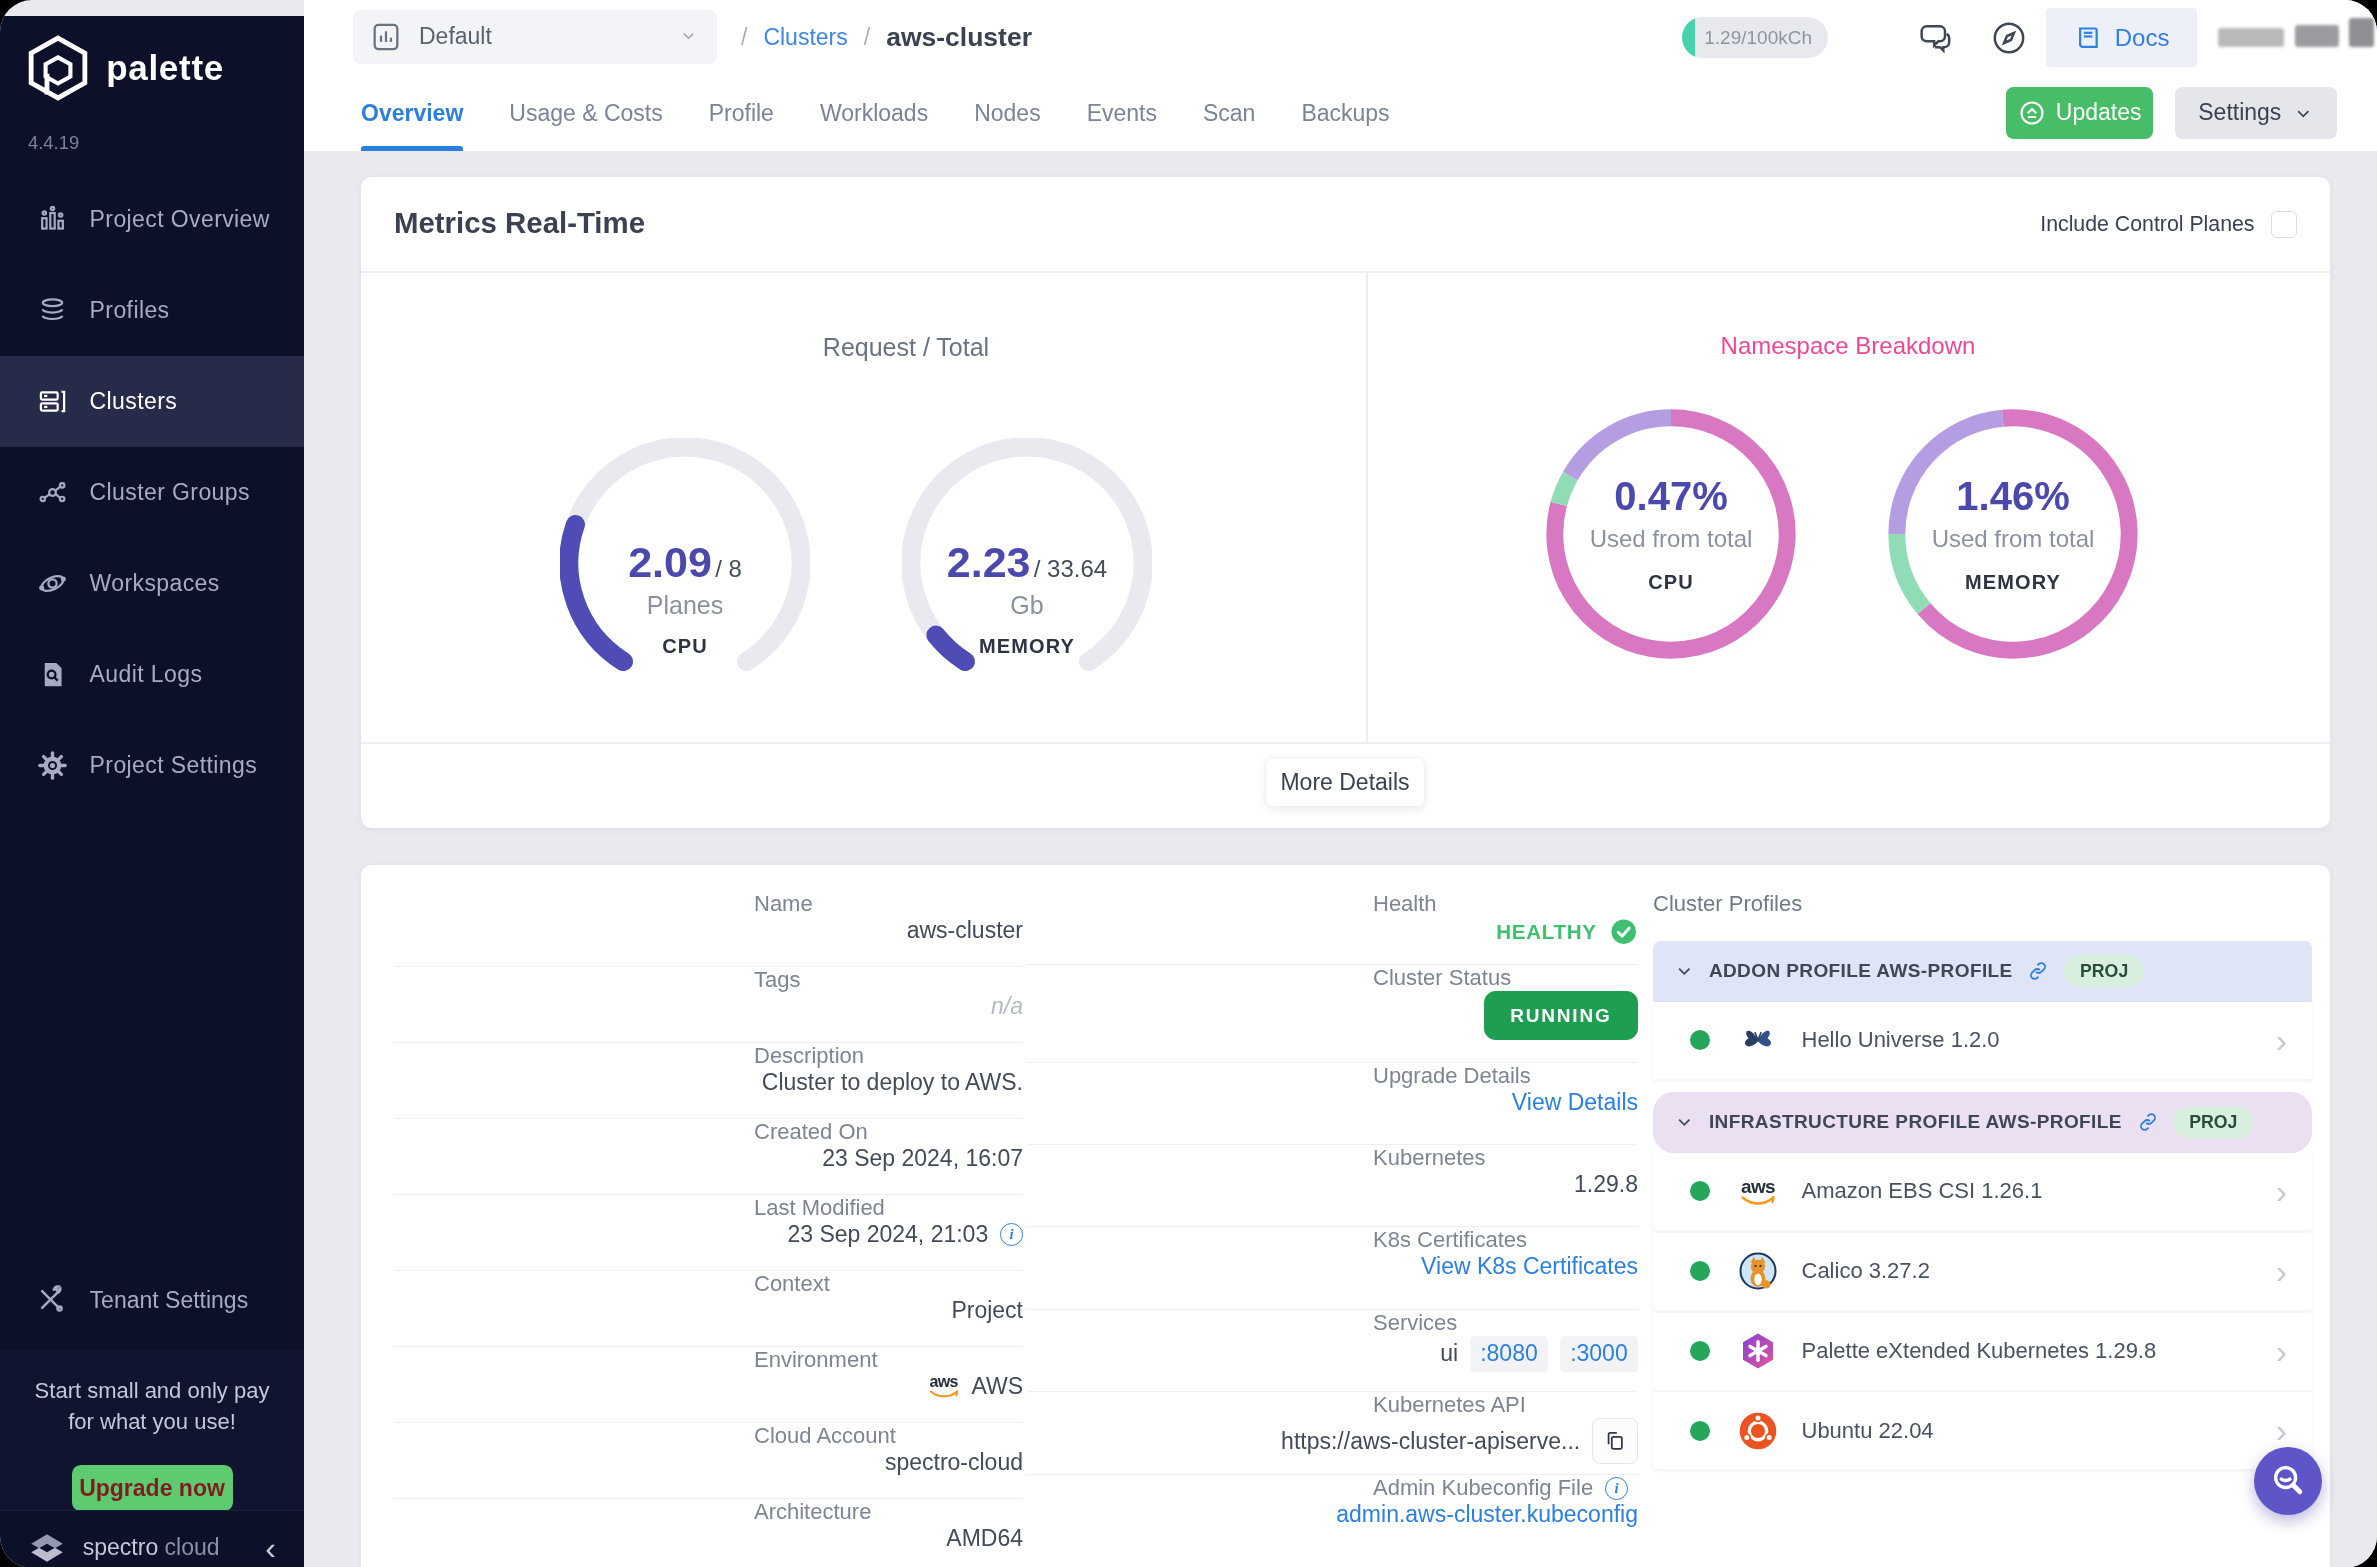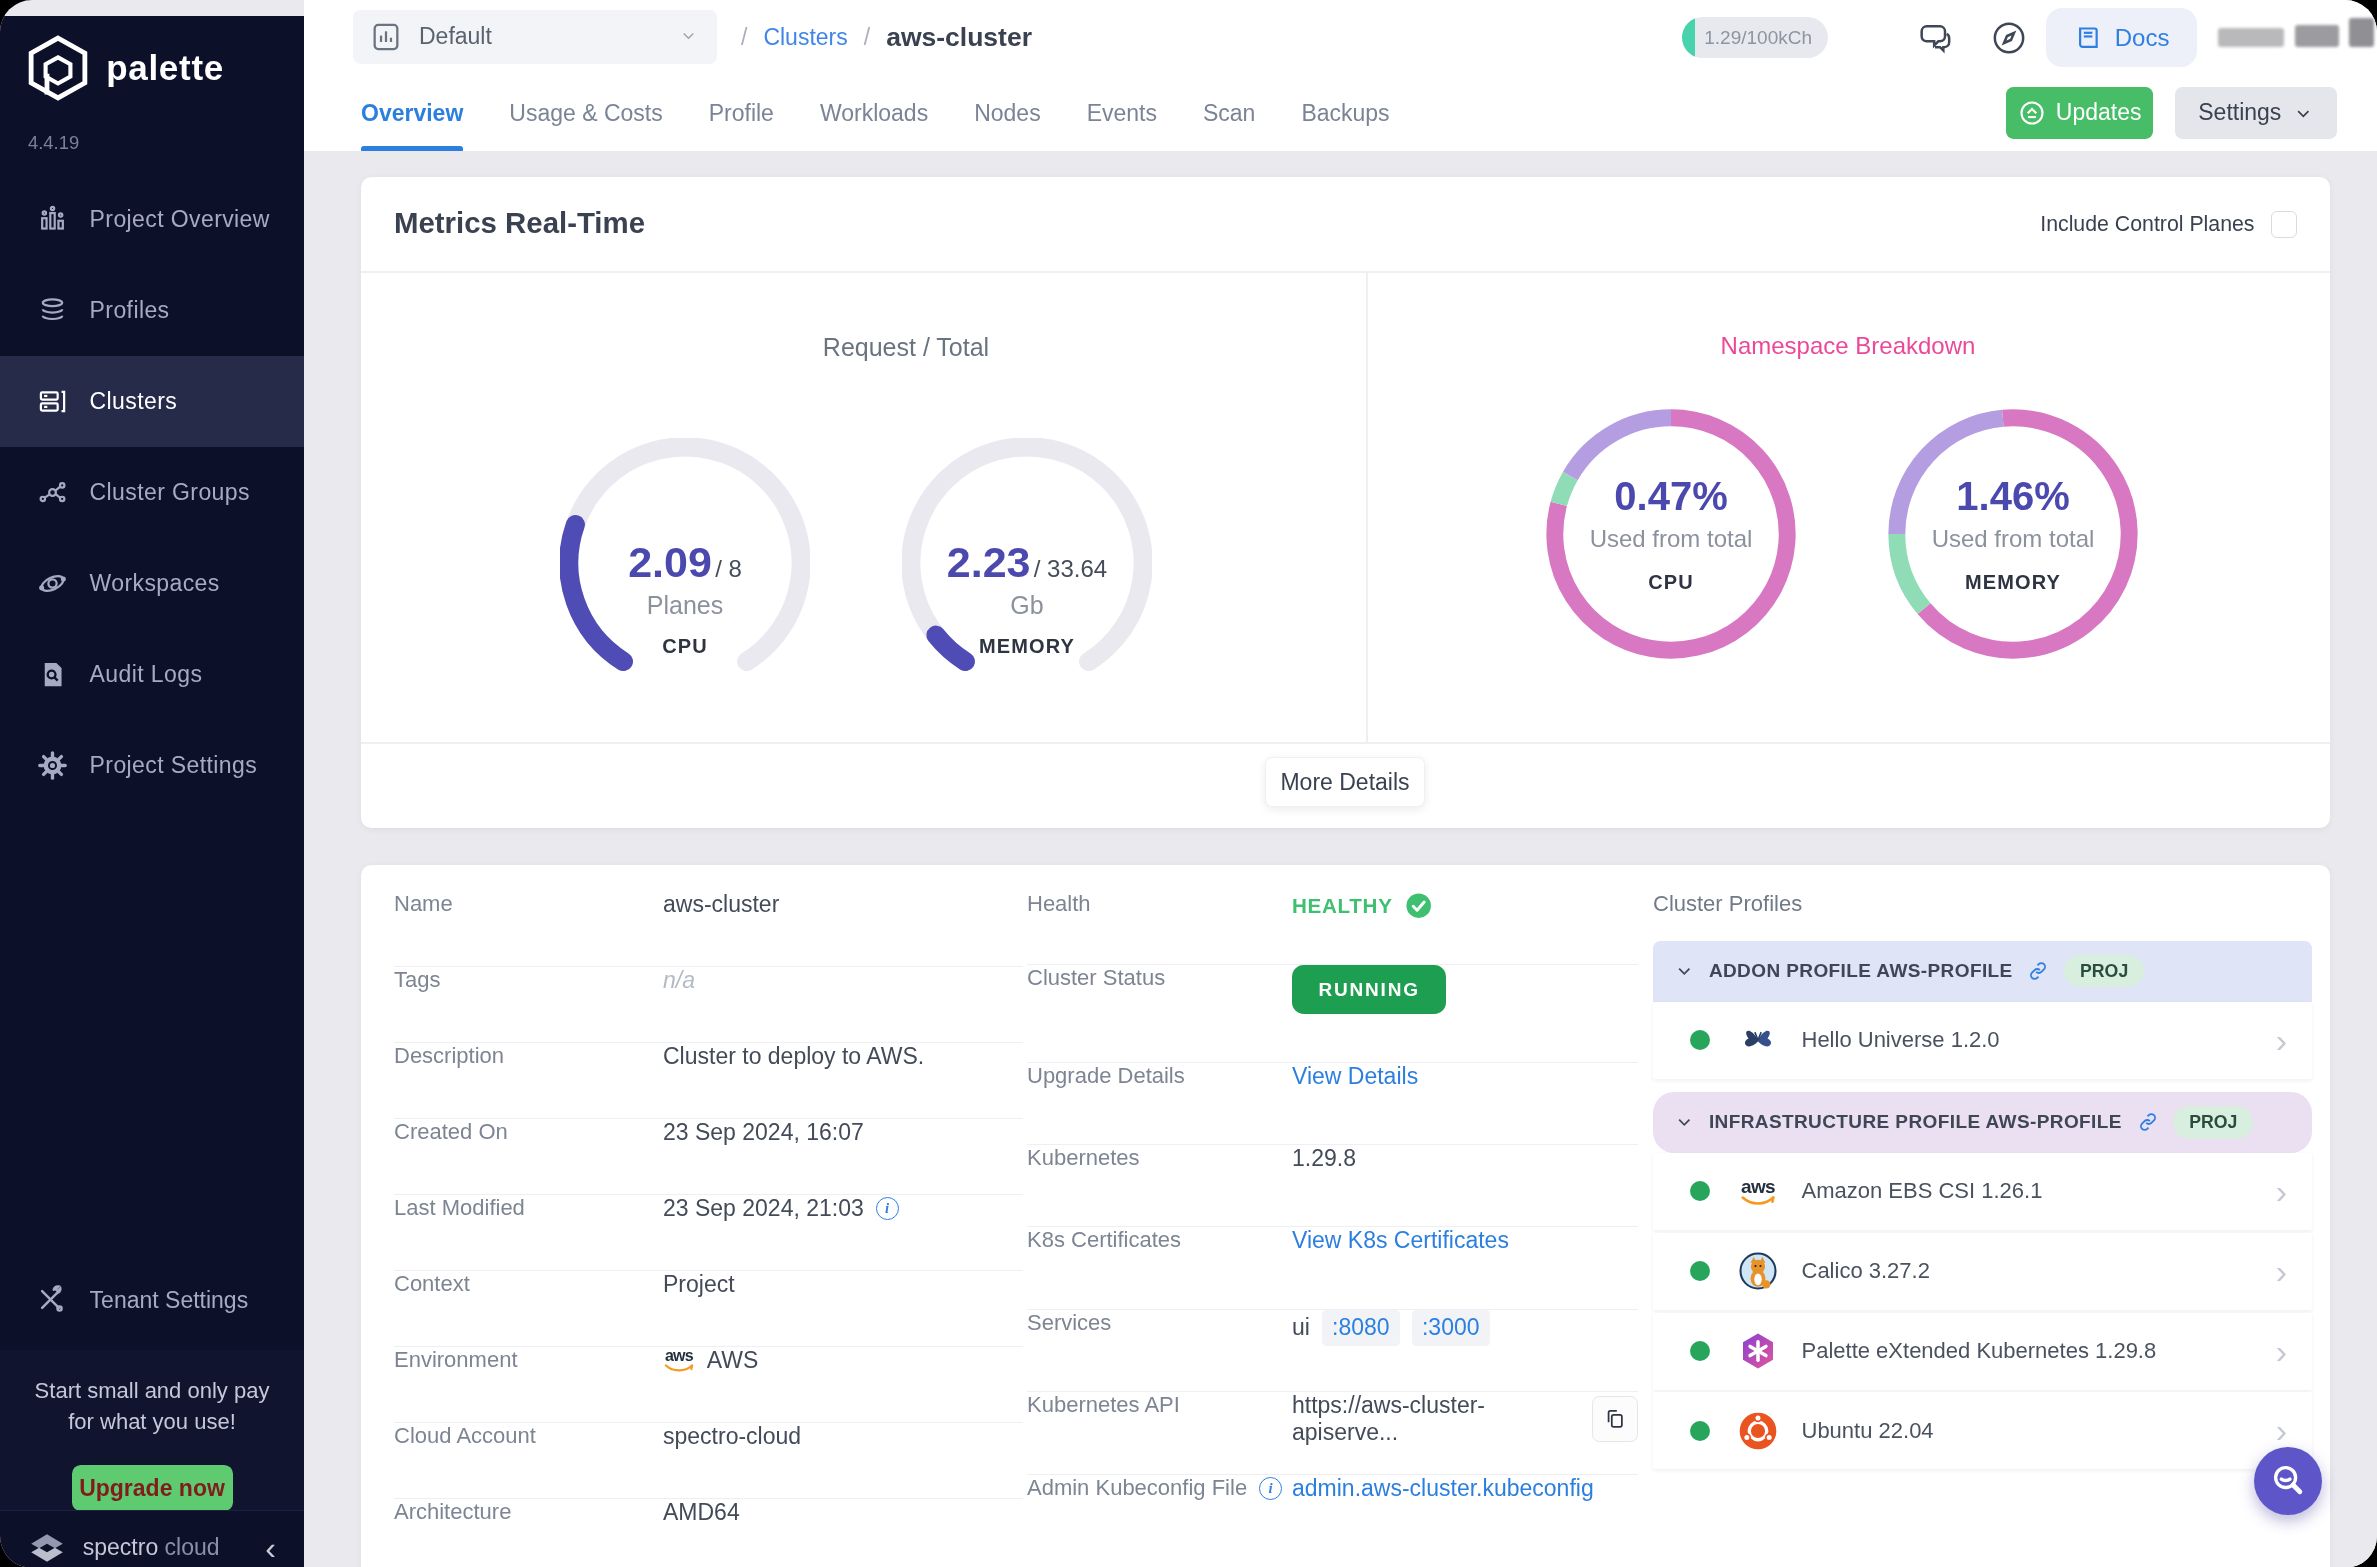--- a/index.html
+++ b/index.html
@@ -34,21 +34,21 @@
   .proj-select .plabel { font-size:23px; color:#5a626f; margin-left:16px; }
   .proj-select .chev { margin-left:auto; color:#9aa0ab; }
   .crumbs { position:absolute; left:437px; top:0; height:75px; display:flex; align-items:center; gap:16px; }
   .crumb-sep { font-size:23px; color:#aab0ba; }
   .crumb-link { font-size:23px; color:#3f86e8; cursor:pointer; }
   .crumb-cur { font-size:26.5px; font-weight:bold; color:#3a4150; }
   .usage-pill { position:absolute; left:1378px; top:17px; width:146px; height:41px; border-radius:20.6px; background:#e8e9ee; overflow:hidden; }
   .usage-pill .fill { position:absolute; left:0; top:0; bottom:0; width:13.2px; background:#49d3ac; border-radius:20.6px 0 0 20.6px; }
   .usage-pill .utxt { position:absolute; right:16px; top:0; line-height:41px; font-size:19px; color:#8e94a0; }
   .icon-btn { position:absolute; top:14.7px; width:46px; height:46px; display:flex; align-items:center; justify-content:center; color:#3f4757; cursor:pointer; }
-  .docs-btn { position:absolute; left:1742px; top:8px; width:151px; height:59px; background:#edf0f8; border-radius:16px; display:flex; align-items:center; justify-content:center; gap:11.8px; color:#2f7fe3; font-size:24px; cursor:pointer; }
+  .docs-btn { position:absolute; left:1742px; top:8px; width:151px; height:59px; background:#edf0f8; border-radius:4px; display:flex; align-items:center; justify-content:center; gap:11.8px; color:#2f7fe3; font-size:24px; cursor:pointer; }
   .redacted { position:absolute; left:1914px; top:22px; width:442px; height:33px; filter:blur(1.5px); }
   .redacted span { position:absolute; background:#b9b9bc; border-radius:2.9px; }
 
   
   .tabrow { position:absolute; left:304px; top:75px; right:0; height:76px; background:#fff; }
   .tabs { position:absolute; left:57px; top:0; height:76px; display:flex; gap:46px; }
   .tab { height:100%; display:flex; align-items:center; font-size:23px; color:#7b8495; position:relative; cursor:pointer; }
   .tab.active { color:#2b7fdf; font-weight:bold; }
   .tab.active::after { content:""; position:absolute; left:0; right:0; bottom:0; height:5.2px; background:#2b7fdf; border-radius:2.9px 2.9px 0 0; }
   .annot-arrow { position:absolute; left:1575px; top:96px; }
@@ -78,21 +78,21 @@
   .d-pct { position:absolute; top:65px; width:100%; text-align:center; font-size:40px; font-weight:bold; color:#4b49ae; }
   .d-cap { position:absolute; top:116px; width:100%; text-align:center; font-size:24px; color:#8b919d; }
   .d-lab { position:absolute; top:162px; width:100%; text-align:center; font-size:20px; font-weight:bold; color:#2e3442; letter-spacing:1.1px; }
   .more-details { position:absolute; left:904px; top:580px; width:160px; height:50px; background:#fff; border:0.7px solid #f0f0f3; border-radius:7.4px; box-shadow:0 2.9px 8.8px rgba(15,23,42,.08); display:flex; align-items:center; justify-content:center; font-size:23px; color:#3a4150; cursor:pointer; }
 
   
   .card-detail { left:57px; top:714px; width:1969px; height:766px; }
   .dcol { position:absolute; top:26px; }
   .dcol1 { left:33px; width:629px; }
   .dcol2 { left:666px; width:611px; }
-  .drow { display:flex; align-items:flex-start; border-bottom:1.5px solid #efeff3; }
+  .drow { display:flex; align-items:flex-end; border-bottom:1.5px solid #efeff3;flex-direction:column; }
   .dcol1 .drow { height:76px; }
   .dlabel { width:269px; flex:none; font-size:22px; color:#7d8593; }
   .dcol2 .dlabel { width:265px; display:flex; align-items:center; gap:11.8px; }
   .dvalue { font-size:23px; color:#434b59; display:flex; align-items:center; gap:11.8px; }
   .muted-italic { font-style:italic; color:#b4bac3; }
   .link { color:#2b7fdf; cursor:pointer; }
   .healthy { color:#3fbf70; font-weight:bold; font-size:20.6px; letter-spacing:0.7px; display:flex; align-items:center; gap:11.8px; }
   .running-pill { background:#1e9e51; color:#fff; font-size:19px; font-weight:bold; letter-spacing:1.8px; padding:0 26.5px; height:49px; display:inline-flex; align-items:center; border-radius:11.8px; }
   .port-chip { background:#f1f3f6; border-radius:4.4px; padding:4.4px 10.3px; color:#2b7fdf; font-size:23px; cursor:pointer; }
   .copy-btn { width:46px; height:46px; border:1.5px solid #e4e6ec; background:#fcfcfd; border-radius:7.4px; display:flex; align-items:center; justify-content:center; cursor:pointer; flex:none; }

